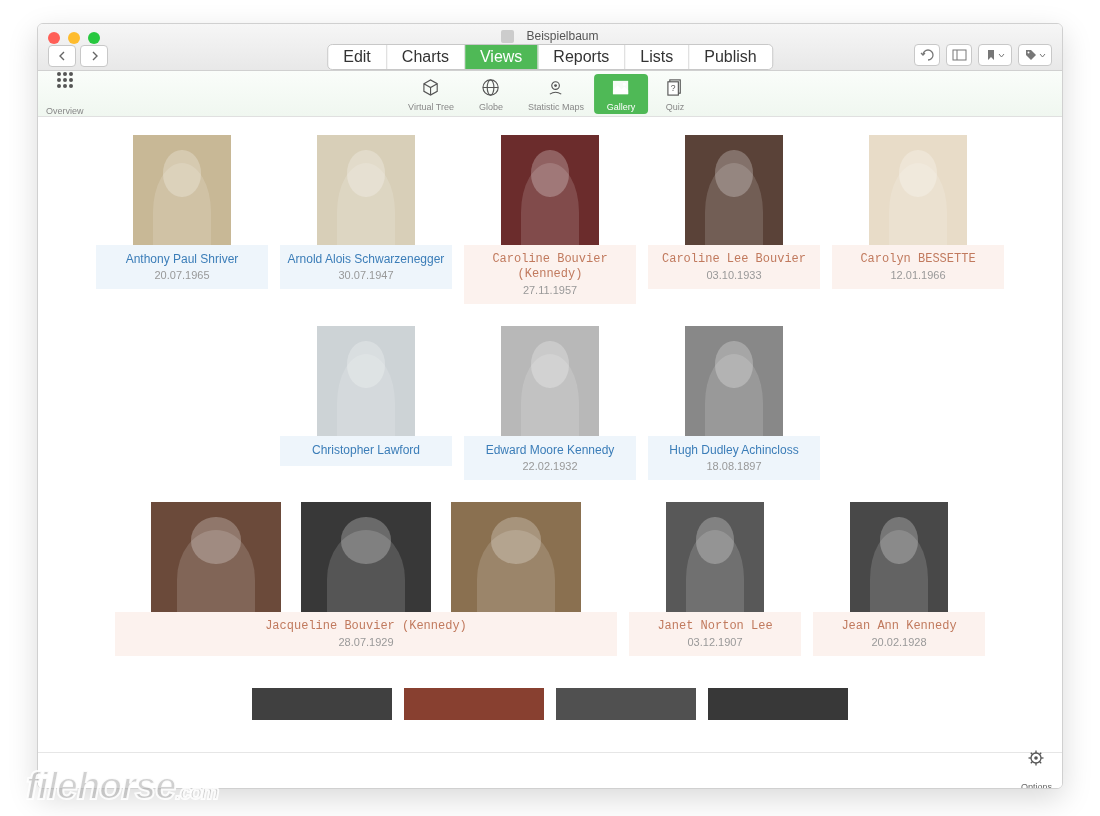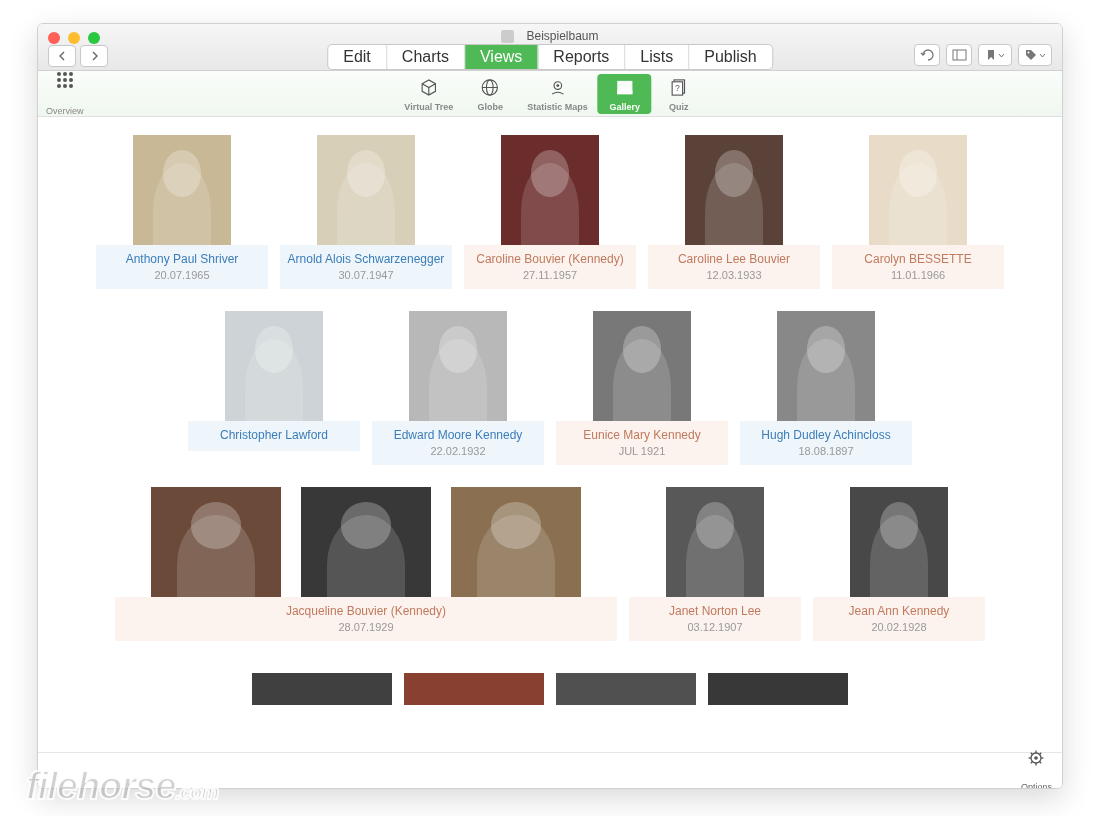--- a/index.html
+++ b/index.html
@@ -20,36 +20,36 @@
 .right-tools { position: absolute; right: 10px; top: 20px; display: flex; gap: 6px; }
 .toolbtn { width: 26px; height: 22px; background: #fff; border: 1px solid #c8c8c8; border-radius: 4px; display: flex; align-items: center; justify-content: center; cursor: pointer; color: #666; font-size: 12px; }
 .subbar { height: 46px; background: linear-gradient(#fafdfa,#f0f7f0); border-bottom: 1px solid #e0e0e0; display: flex; align-items: center; padding: 0 8px; position: relative; }
 .ov { display: flex; flex-direction: column; align-items: center; gap: 18px; cursor: pointer; }
 .ov-icon { display: grid; grid-template-columns: repeat(3,4px); grid-template-rows: repeat(3,4px); gap: 2px; }
 .ov-icon span { width: 4px; height: 4px; background: #555; border-radius: 50%; }
 .ov-label { font-size: 9px; color: #888; }
 .subtabs { position: absolute; left: 50%; transform: translateX(-50%); display: flex; gap: 0; }
 .subtab { display: flex; flex-direction: column; align-items: center; padding: 4px 10px 2px; cursor: pointer; border-radius: 4px; min-width: 54px; }
 .subtab svg { width: 19px; height: 19px; }
-.subtab-label { font-size: 9px; color: #888; margin-top: 1px; font-weight: bold; }
+.subtab-label { font-size: 9px; color: #888; margin-top: 1px; }
 .subtab.active { background: #4fb956; }
 .subtab.active .subtab-label { color: #fff; }
 .content { flex: 1; background: #fff; overflow: hidden; padding: 18px 0 0 0; position: relative; }
 .gallery { display: flex; flex-direction: column; gap: 22px; padding: 0 60px; }
 .row { display: flex; justify-content: center; gap: 0; }
 .card { display: flex; flex-direction: column; align-items: center; margin: 0 6px; }
 .photo { width: 98px; height: 110px; background: #888; display: flex; align-items: center; justify-content: center; position: relative; overflow: hidden; }
 .silhouette { width: 60%; height: 75%; background: rgba(255,255,255,0.15); border-radius: 50% 50% 0 0 / 60% 60% 0 0; position: absolute; bottom: 0; }
 .face { width: 38%; height: 42%; background: rgba(255,255,255,0.25); border-radius: 50%; position: absolute; top: 14%; }
 .label { width: 172px; text-align: center; padding: 7px 6px 8px; }
 .label.blue { background: #eef5fb; }
 .label.pink { background: #fcf2ee; }
 .name { font-size: 12px; line-height: 1.25; }
 .label.blue .name { color: #3b7db8; }
-.label.pink .name { color: #c17a5e; }
+.label.pink .name { color: #c17a5e; font-family: Liberation Mono, monospace; }
 .date { font-size: 11px; color: #999; margin-top: 2px; }
 .row.partial .photo { height: 32px; }
 .bottombar { position: absolute; bottom: 0; left: 0; right: 0; height: 36px; background: #fff; border-top: 1px solid #e6e6e6; display: flex; align-items: center; justify-content: flex-end; padding: 0 10px; }
 .opt { display: flex; flex-direction: column; align-items: center; cursor: pointer; gap: 16px; }
 .opt svg { width: 16px; height: 16px; }
 .opt-label { font-size: 9px; color: #666; }
 .watermark { position: absolute; left: 26px; bottom: 8px; font-family: Arial, sans-serif; font-weight: 900; font-style: italic; font-size: 38px; color: rgba(170,170,170,0.55); -webkit-text-stroke: 2px rgba(255,255,255,0.9); letter-spacing: -1px; }
 .watermark small { font-size: 20px; }
 </style>
 </head>
@@ -210,31 +210,31 @@
               <div class="date">27.11.1957</div>
             </div>
           </div>
           <div class="card">
             <div class="photo" style="background: rgb(90, 66, 56);">
               <div class="face"></div>
               <div class="silhouette"></div>
             </div>
             <div class="label pink">
               <div class="name">Caroline Lee Bouvier</div>
-              <div class="date">12.03.1933</div>
+              <div class="date">03.10.1933</div>
             </div>
           </div>
           <div class="card">
             <div class="photo" style="background: rgb(232, 220, 200);">
               <div class="face"></div>
               <div class="silhouette"></div>
             </div>
             <div class="label pink">
               <div class="name">Carolyn BESSETTE</div>
-              <div class="date">11.01.1966</div>
+              <div class="date">12.01.1966</div>
             </div>
           </div>
         </div>
         <div class="row">
           <div class="card">
             <div class="photo" style="background: rgb(205, 211, 214);">
               <div class="face"></div>
               <div class="silhouette"></div>
             </div>
             <div class="label blue">
@@ -242,30 +242,20 @@
             </div>
           </div>
           <div class="card">
             <div class="photo" style="background: rgb(184, 184, 184);">
               <div class="face"></div>
               <div class="silhouette"></div>
             </div>
             <div class="label blue">
               <div class="name">Edward Moore Kennedy</div>
               <div class="date">22.02.1932</div>
-            </div>
-          </div>
-          <div class="card">
-            <div class="photo" style="background: rgb(120, 120, 120);">
-              <div class="face"></div>
-              <div class="silhouette"></div>
-            </div>
-            <div class="label pink">
-              <div class="name">Eunice Mary Kennedy</div>
-              <div class="date">JUL 1921</div>
             </div>
           </div>
           <div class="card">
             <div class="photo" style="background: rgb(136, 136, 136);">
               <div class="face"></div>
               <div class="silhouette"></div>
             </div>
             <div class="label blue">
               <div class="name">Hugh Dudley Achincloss</div>
               <div class="date">18.08.1897</div>

